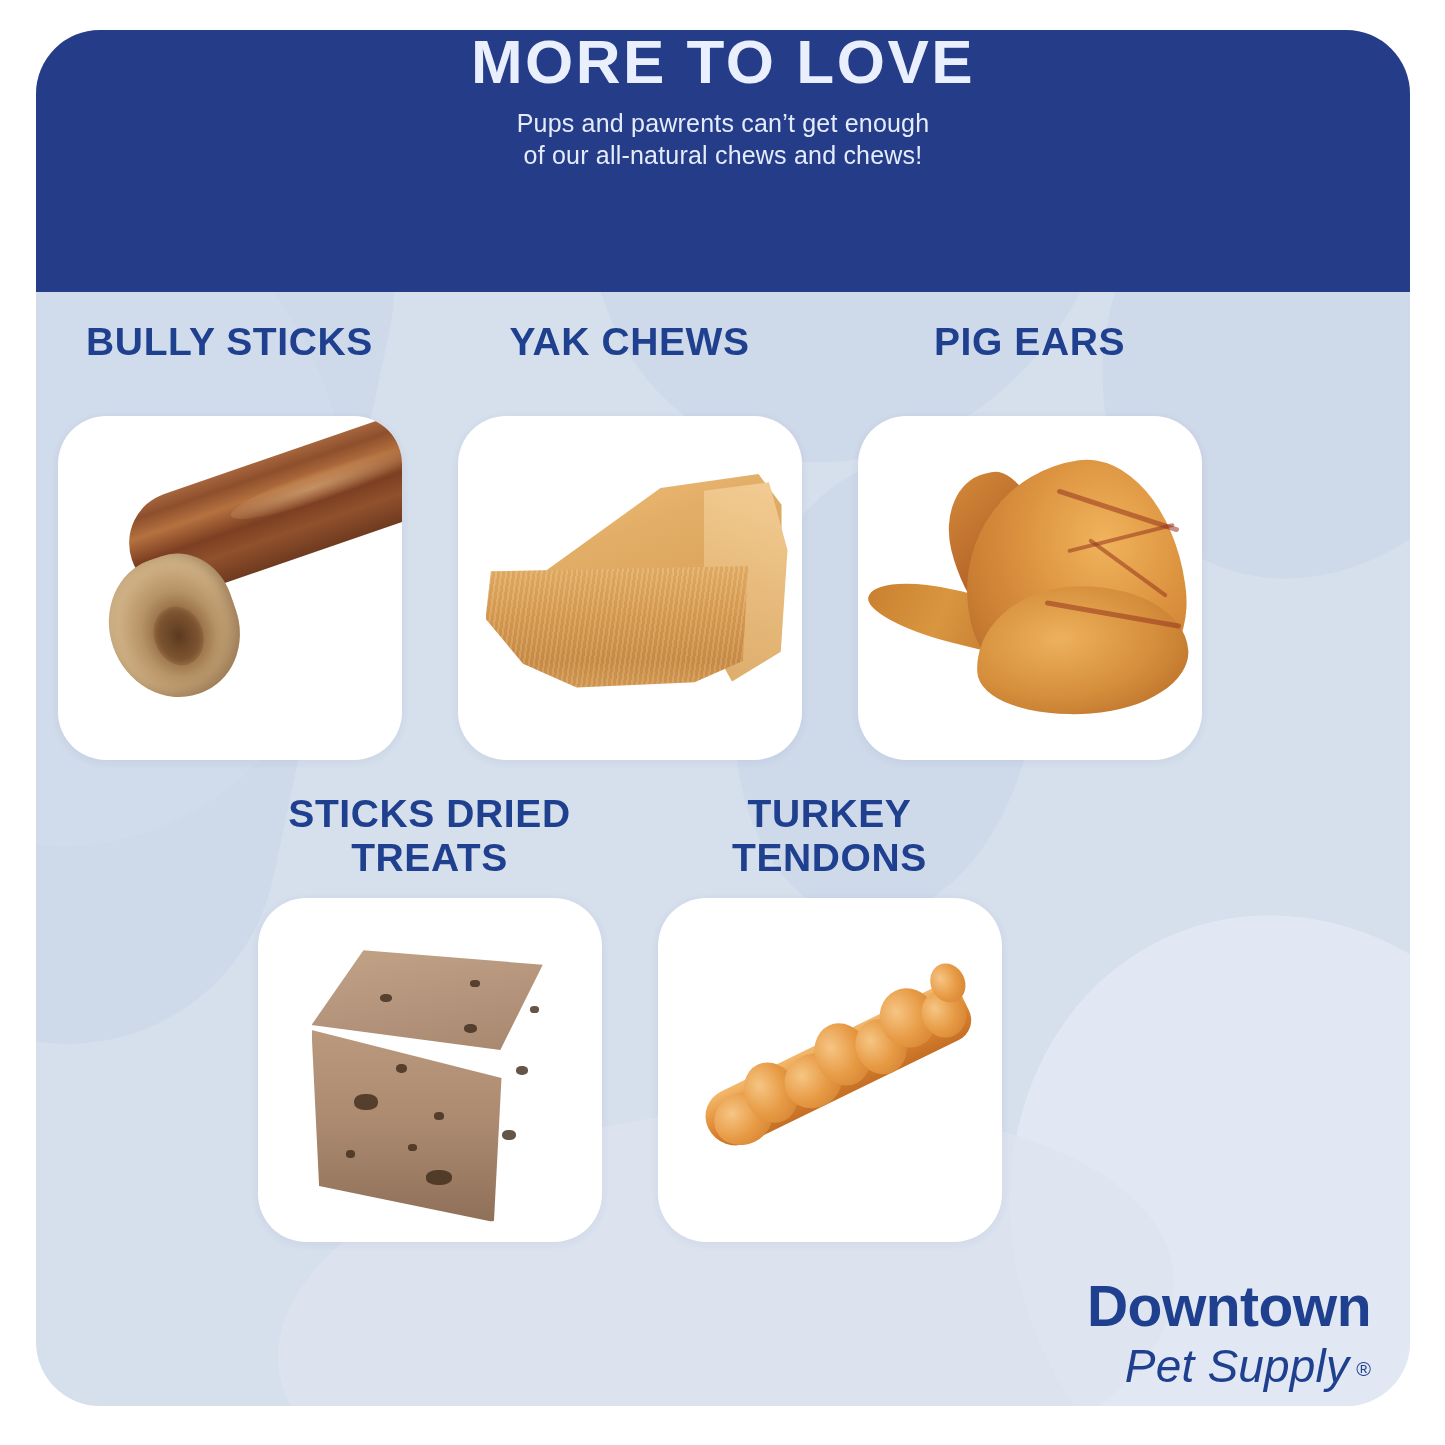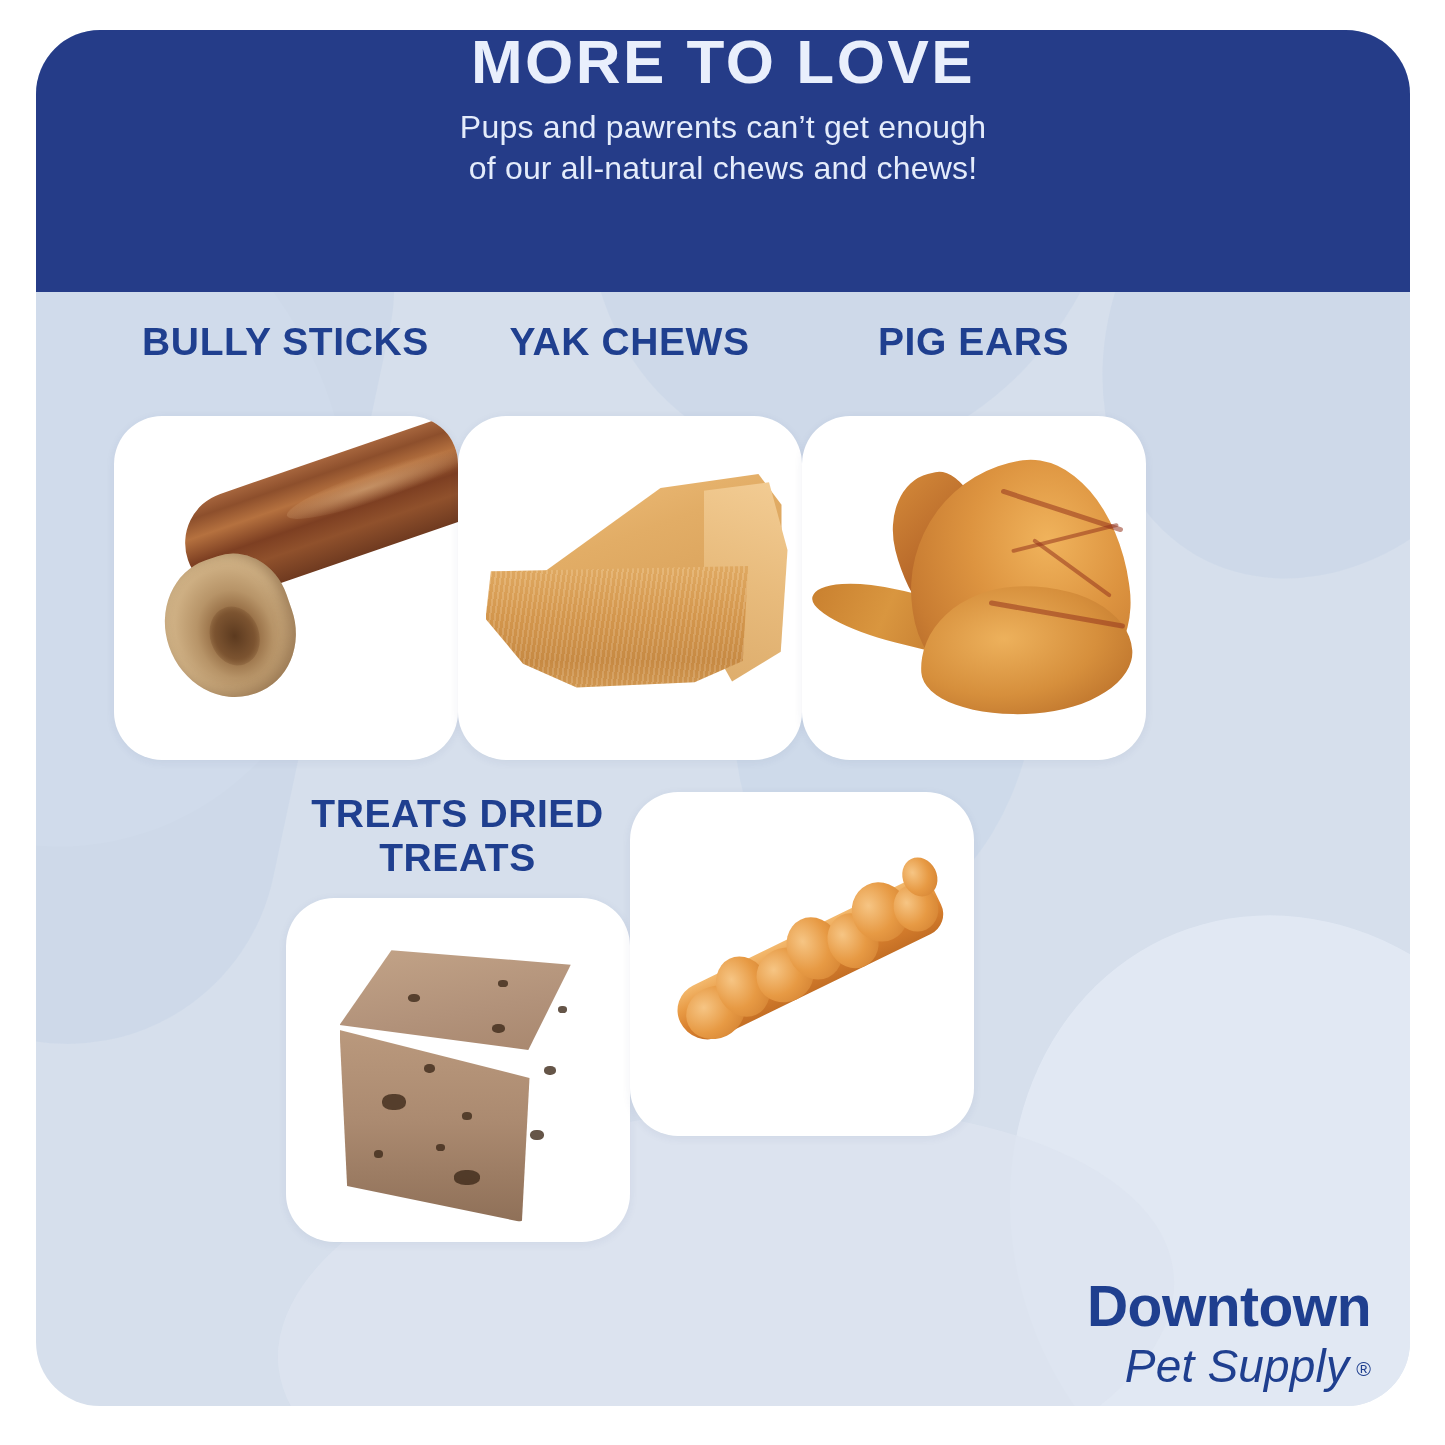--- a/index.html
+++ b/index.html
@@ -104,21 +104,21 @@
     margin: 0;
     font-size: 62px;
     font-weight: 700;
     letter-spacing: 2.5px;
     line-height: 1.02;
     color: #e9effc;
     font-family: "Liberation Sans", sans-serif;
   }
   .header .sub {
     margin: 14px auto 12px;
-    font-size: 32px;
+    font-size: 25px;
     font-weight: 400;
     line-height: 1.28;
     color: #e4ecfb;
     max-width: 900px;
     letter-spacing: .2px;
   }
   .header .sub span { display: block; }
 
   
   .grid {
@@ -128,20 +128,21 @@
     width: 1374px;
     height: 1114px;
     z-index: 6;
   }
   .row {
     position: absolute;
     left: 0;
     width: 1187px;
     display: flex;
     justify-content: center;
+    gap: 56px;
   }
   .row-1 { top: 28px; }
   .row-2 { top: 500px; }
 
   .cell {
     width: 344px;
     display: flex;
     flex-direction: column;
     align-items: center;
   }
@@ -493,21 +494,21 @@
           </div>
         </div>
       </div>
 
     </div>
 
     <div class="row row-2">
 
       <div class="cell">
         <div class="cap">
-          <span>TREATS DRIED</span>
+          <span>STICKS DRIED</span>
           <span>TREATS</span>
         </div>
         <div class="card">
           <div class="shot">
             <div class="cube-top"></div>
             <div class="cube-side"></div>
             <div class="cube-front"></div>
             <div class="speck" style="left:96px;  top:196px; width:24px; height:16px;"></div>
             <div class="speck" style="left:168px; top:272px; width:26px; height:15px;"></div>
             <div class="speck" style="left:138px; top:166px; width:11px; height:9px;"></div>
@@ -518,20 +519,24 @@
             <div class="speck" style="left:176px; top:214px; width:10px; height:8px;"></div>
             <div class="speck" style="left:88px;  top:252px; width:9px;  height:8px;"></div>
             <div class="speck" style="left:212px; top:82px;  width:10px; height:7px;"></div>
             <div class="speck" style="left:272px; top:108px; width:9px;  height:7px;"></div>
             <div class="speck" style="left:150px; top:246px; width:9px;  height:7px;"></div>
           </div>
         </div>
       </div>
 
       <div class="cell">
+        <div class="cap">
+          <span>TURKEY</span>
+          <span>TENDONS</span>
+        </div>
         <div class="card">
           <div class="shot">
             <div class="tendon">
               <div class="tendon-body"></div>
               <div class="knob" style="left:6px;   top:56px;  width:60px; height:52px;"></div>
               <div class="knob" style="left:46px;  top:40px;  width:52px; height:62px;"></div>
               <div class="knob" style="left:86px;  top:52px;  width:58px; height:54px;"></div>
               <div class="knob" style="left:126px; top:36px;  width:54px; height:64px;"></div>
               <div class="knob" style="left:166px; top:50px;  width:50px; height:56px;"></div>
               <div class="knob" style="left:200px; top:34px;  width:56px; height:60px;"></div>

